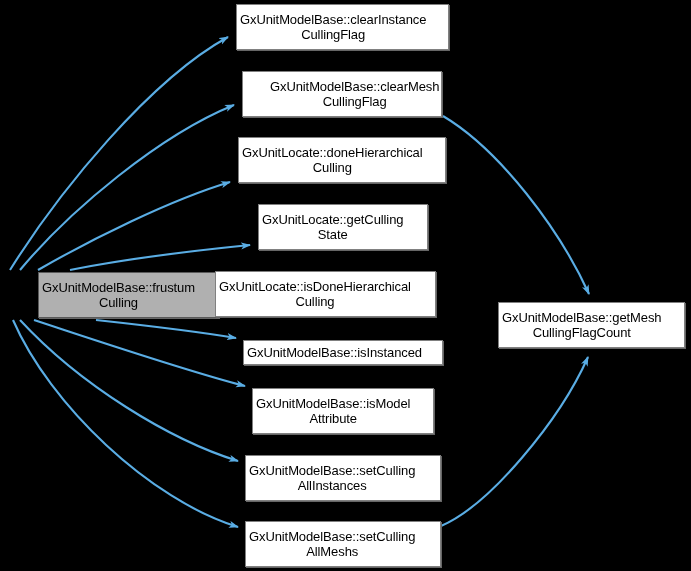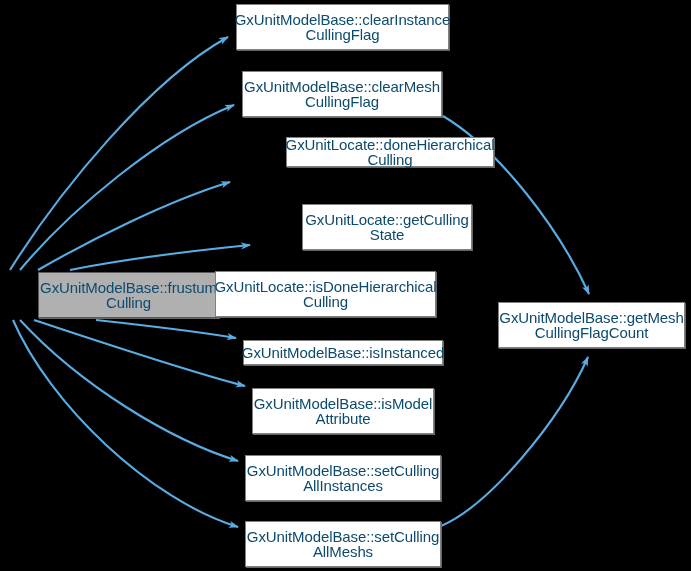--- a/index.html
+++ b/index.html
@@ -21,26 +21,25 @@
     top: 0;
     width: 691px;
     height: 571px;
     pointer-events: none;
   }
   .node {
     position: absolute;
     box-sizing: border-box;
     border: 1px solid #808080;
     background: #ffffff;
-    color: #0c4a6e;
+    color: #000000;
     display: flex;
     align-items: center;
-    justify-content: center;
     text-align: center;
-    font-size: 15px;
+    font-size: 13px;
     line-height: 15px;
     letter-spacing: -0.1px;
     white-space: pre-line;
     box-shadow: 1px 1px 0 0 #666666;
   }
   .node.root {
     background: #b0b0b0;
     border: 1px solid #5a5a5a;
   }
   .node-label {
@@ -78,31 +77,31 @@
   <div class="node root" style="left:4px; top:272px; width:181px; height:46px;margin-left:34px;">
     <span class="node-label">GxUnitModelBase::frustum
 Culling</span>
   </div>
 
   <div class="node" style="left:236px; top:4px; width:213px; height:46px;">
     <span class="node-label">GxUnitModelBase::clearInstance
 CullingFlag</span>
   </div>
 
-  <div class="node" style="left:242px; top:71px; width:200px; height:46px;">
+  <div class="node" style="left:242px; top:71px; width:200px; height:46px;padding-left:24px;">
     <span class="node-label">GxUnitModelBase::clearMesh
 CullingFlag</span>
   </div>
 
-  <div class="node" style="left:238px; top:137px; width:208px; height:30px;margin-left:48px;">
+  <div class="node" style="left:238px; top:137px; width:208px; height:46px;">
     <span class="node-label">GxUnitLocate::doneHierarchical
 Culling</span>
   </div>
 
-  <div class="node" style="left:258px; top:204px; width:170px; height:46px;margin-left:44px;">
+  <div class="node" style="left:258px; top:204px; width:170px; height:46px;">
     <span class="node-label">GxUnitLocate::getCulling
 State</span>
   </div>
 
   <div class="node" style="left:215px; top:271px; width:221px; height:46px;">
     <span class="node-label">GxUnitLocate::isDoneHierarchical
 Culling</span>
   </div>
 
   <div class="node" style="left:252px; top:388px; width:182px; height:46px;">

